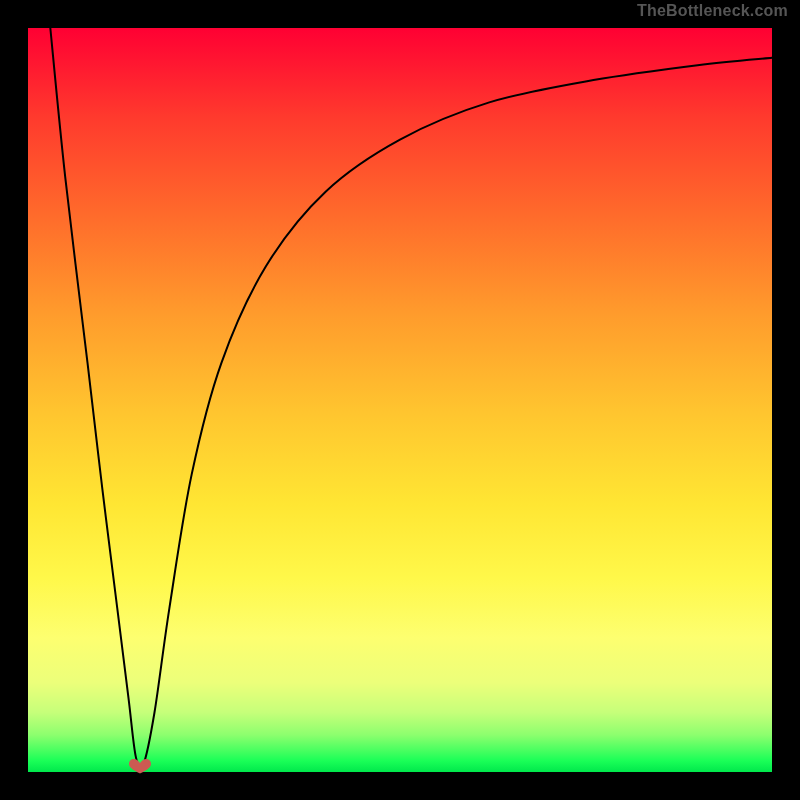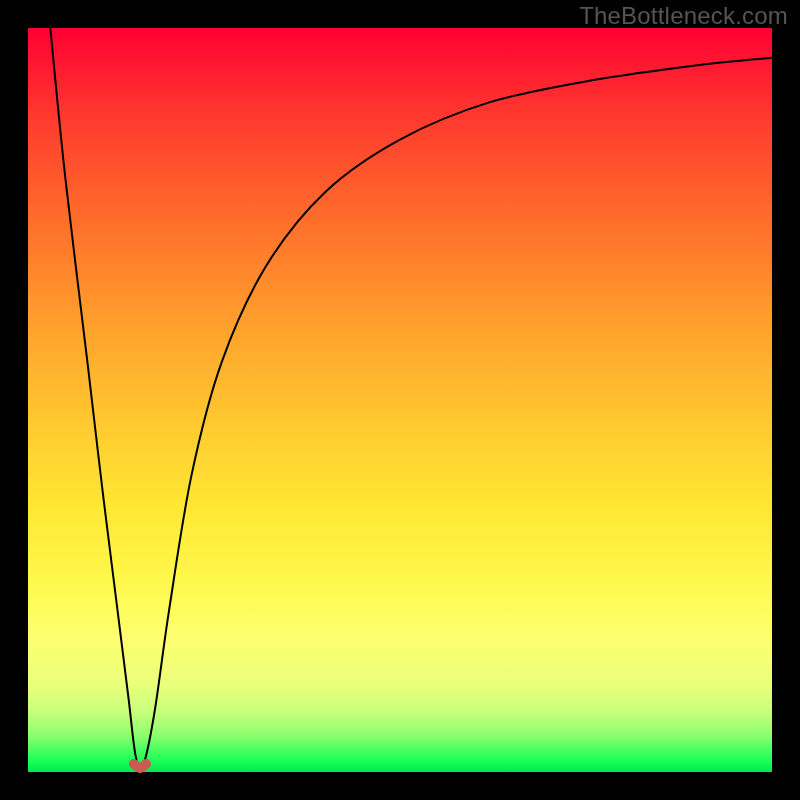--- a/index.html
+++ b/index.html
@@ -15,22 +15,22 @@
     position: relative;
     width: 800px;
     height: 800px;
     background: #000;
   }
   .watermark {
     position: absolute;
     top: 2px;
     right: 12px;
     color: #555;
-    font-size: 24px;
-    font-weight: 400;
+    font-size: 16px;
+    font-weight: 700;
     letter-spacing: 0.2px;
     user-select: none;
   }
   .plot-area {
     position: absolute;
     left: 28px;
     top: 28px;
     width: 744px;
     height: 744px;
     background: linear-gradient(to bottom,

